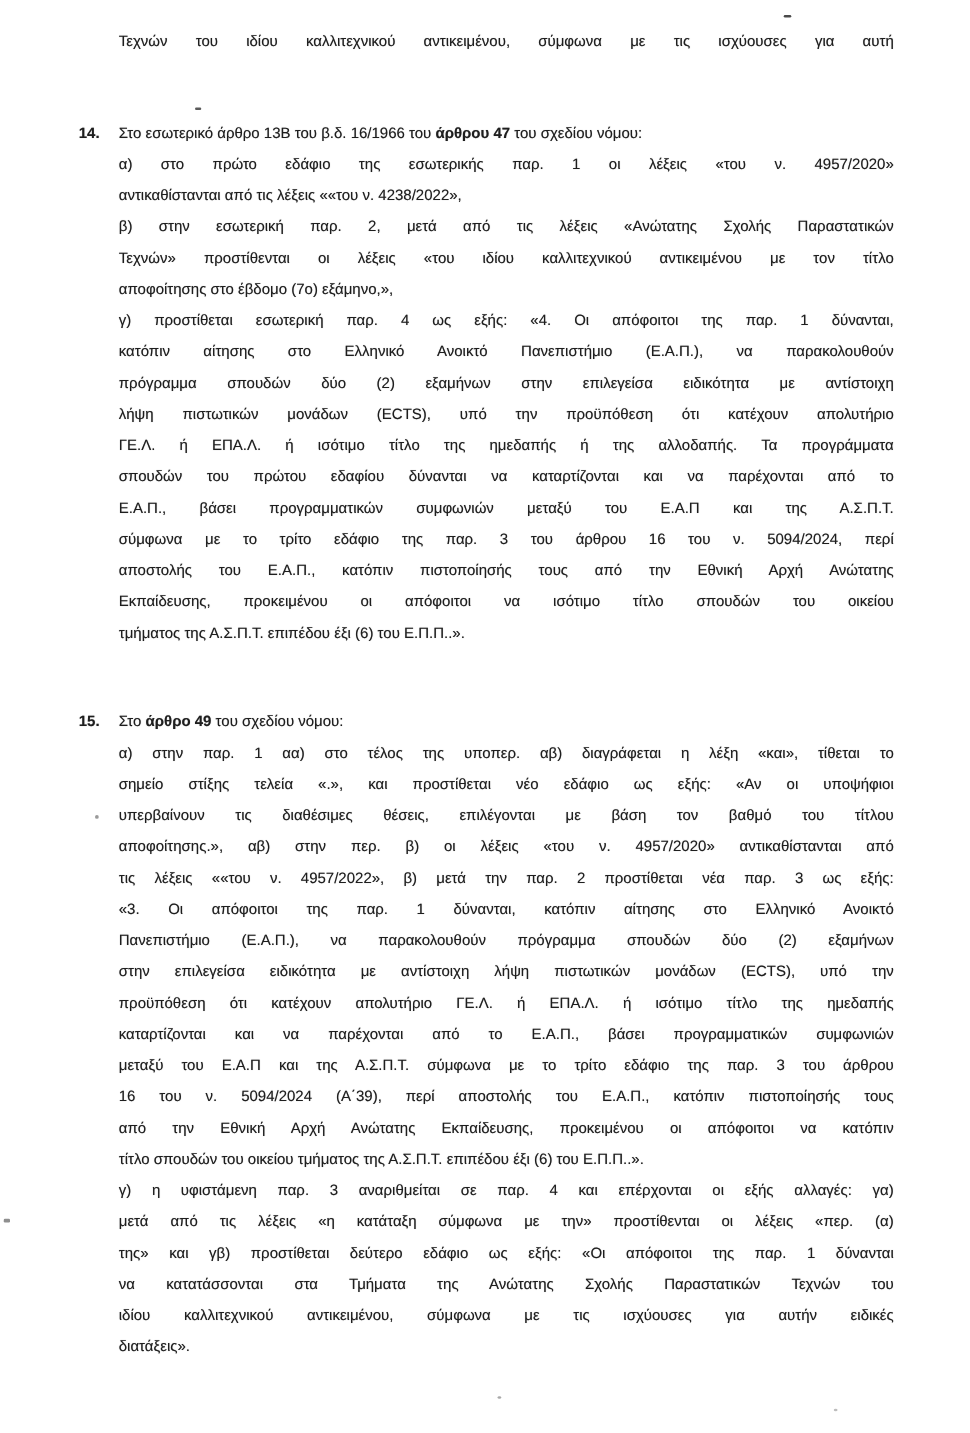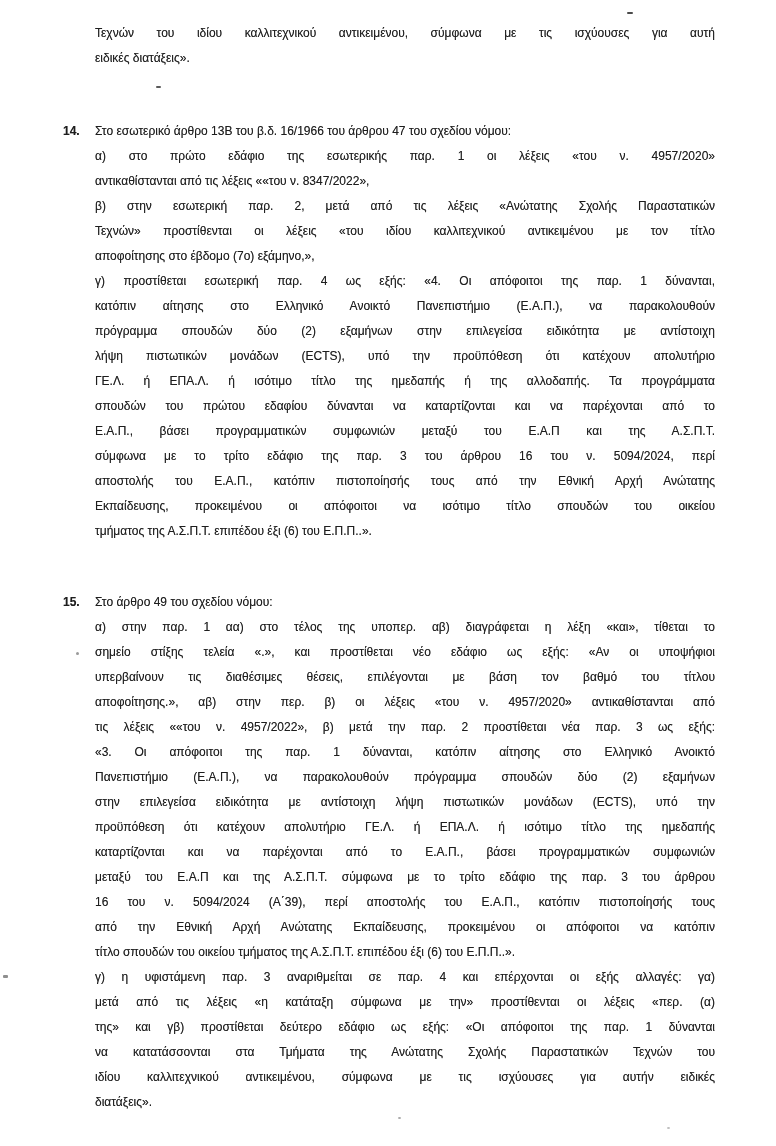--- a/index.html
+++ b/index.html
@@ -17,45 +17,44 @@
     text-shadow:0 0 0.6px rgba(40,40,40,.55);
   }
   .line { height:25px; white-space:normal; }
   .line.j { text-align:justify; text-align-last:justify; }
   .para { margin:0; }
   .item { position:relative; }
   #item-14 { margin-top:48px; }
   #item-15 { margin-top:46px; }
   .item-number { position:absolute; left:-32px; top:0; width:30px; text-align:left;font-weight:bold; }
   .heading { height:25px; }
-  .heading b { font-weight:400; }
+  .heading b { font-weight:700; }
   .speck { position:absolute; border-radius:50%; }
   #speck-1 { left:627px; top:12px;  width:6px; height:2px; background:#4a4a4a; border-radius:1px; }
   #speck-2 { left:156px; top:86px;  width:5px; height:2px; background:#5a5a5a; border-radius:1px; }
   #speck-3 { left:76px;  top:652px; width:3px; height:3px; background:#9a9a9a; }
   #speck-4 { left:3px;   top:975px; width:5px; height:3px; background:#8f8f8f; border-radius:1px; }
   #speck-5 { left:398px; top:1117px;width:3px; height:2px; background:#a8a8a8; }
   #speck-6 { left:667px; top:1127px;width:3px; height:2px; background:#bdbdbd; }
 </style>
 </head>
 <body>
 
 <div class="doc">
 
   <div class="para">
       <div class="line j">Τεχνών του ιδίου καλλιτεχνικού αντικειμένου, σύμφωνα με τις ισχύουσες για αυτή</div>
-      <div class="line">ειδικές διατάξεις».</div>
     </div>
 
   <div class="item" id="item-14">
     <span class="item-number">14.</span>
     <div class="heading"><span>Στο εσωτερικό άρθρο 13Β του β.δ. 16/1966 του </span><b>άρθρου 47</b><span> του σχεδίου νόμου:</span></div>
     <div class="para">
         <div class="line j">α) στο πρώτο εδάφιο της εσωτερικής παρ. 1 οι λέξεις «του ν. 4957/2020»</div>
-        <div class="line">αντικαθίστανται από τις λέξεις ««του ν. 8347/2022»,</div>
+        <div class="line">αντικαθίστανται από τις λέξεις ««του ν. 4238/2022»,</div>
       </div>
     <div class="para">
         <div class="line j">β) στην εσωτερική παρ. 2, μετά από τις λέξεις «Ανώτατης Σχολής Παραστατικών</div>
         <div class="line j">Τεχνών» προστίθενται οι λέξεις «του ιδίου καλλιτεχνικού αντικειμένου με τον τίτλο</div>
         <div class="line">αποφοίτησης στο έβδομο (7ο) εξάμηνο,»,</div>
       </div>
     <div class="para">
         <div class="line j">γ) προστίθεται εσωτερική παρ. 4 ως εξής: «4. Οι απόφοιτοι της παρ. 1 δύνανται,</div>
         <div class="line j">κατόπιν αίτησης στο Ελληνικό Ανοικτό Πανεπιστήμιο (Ε.Α.Π.), να παρακολουθούν</div>
         <div class="line j">πρόγραμμα σπουδών δύο (2) εξαμήνων στην επιλεγείσα ειδικότητα με αντίστοιχη</div>

